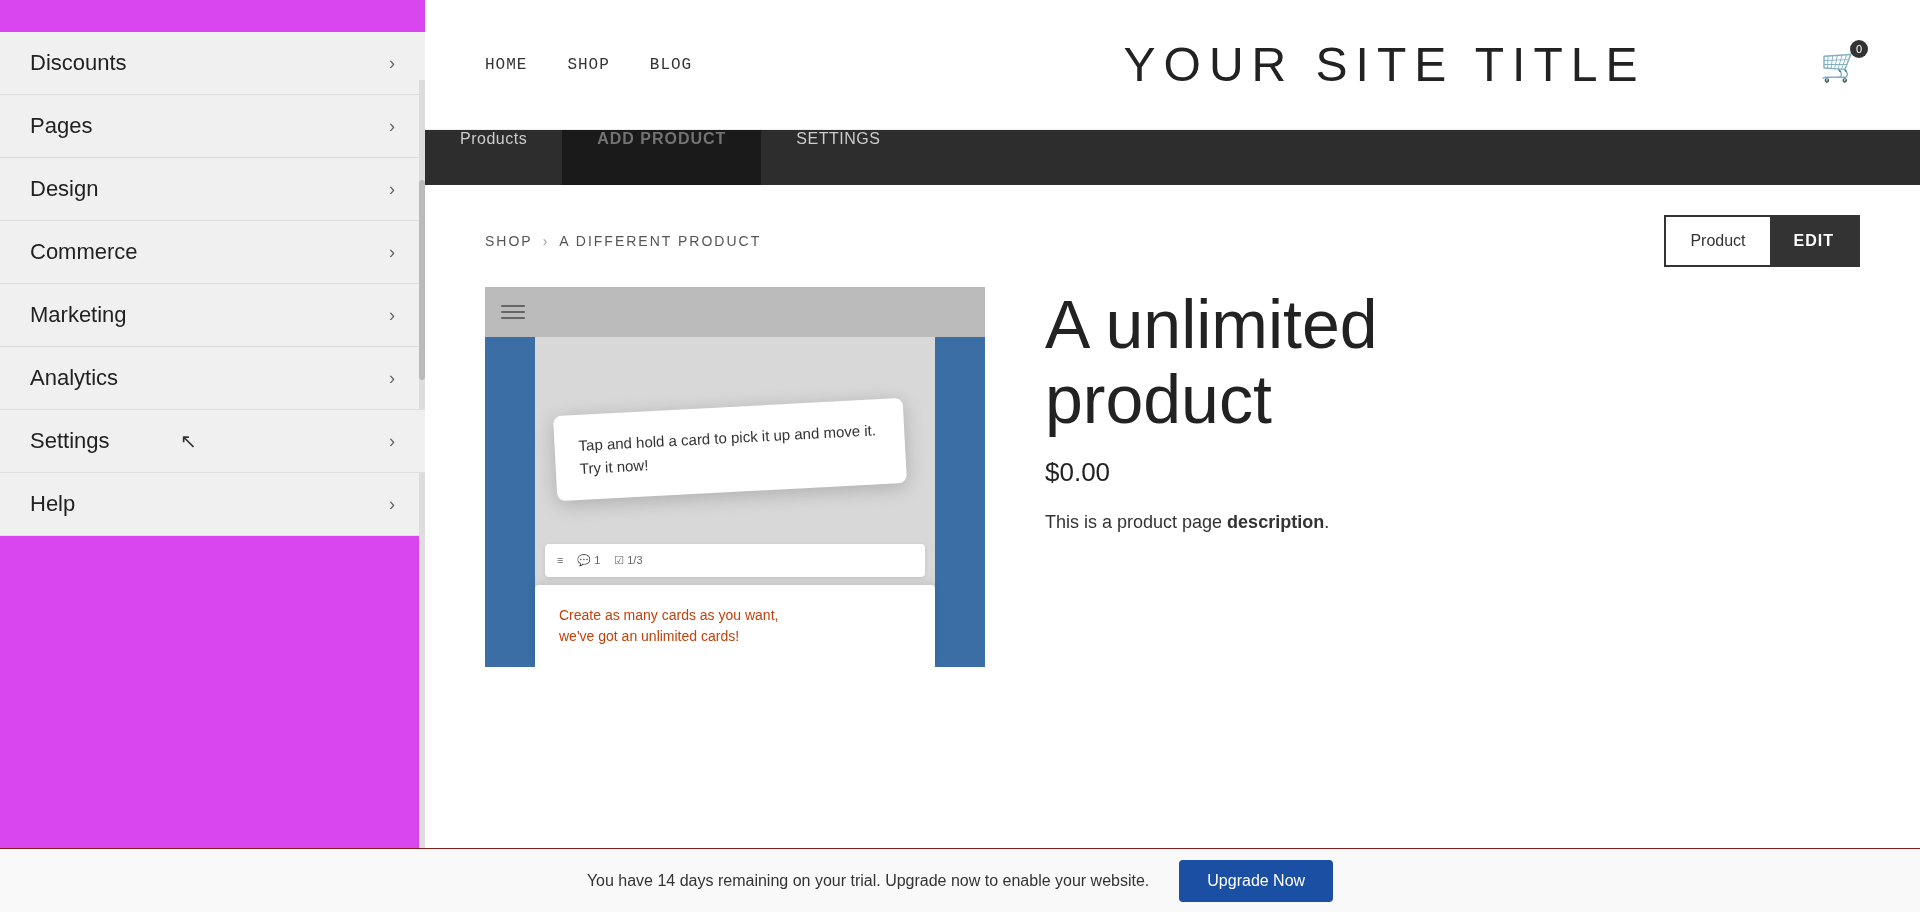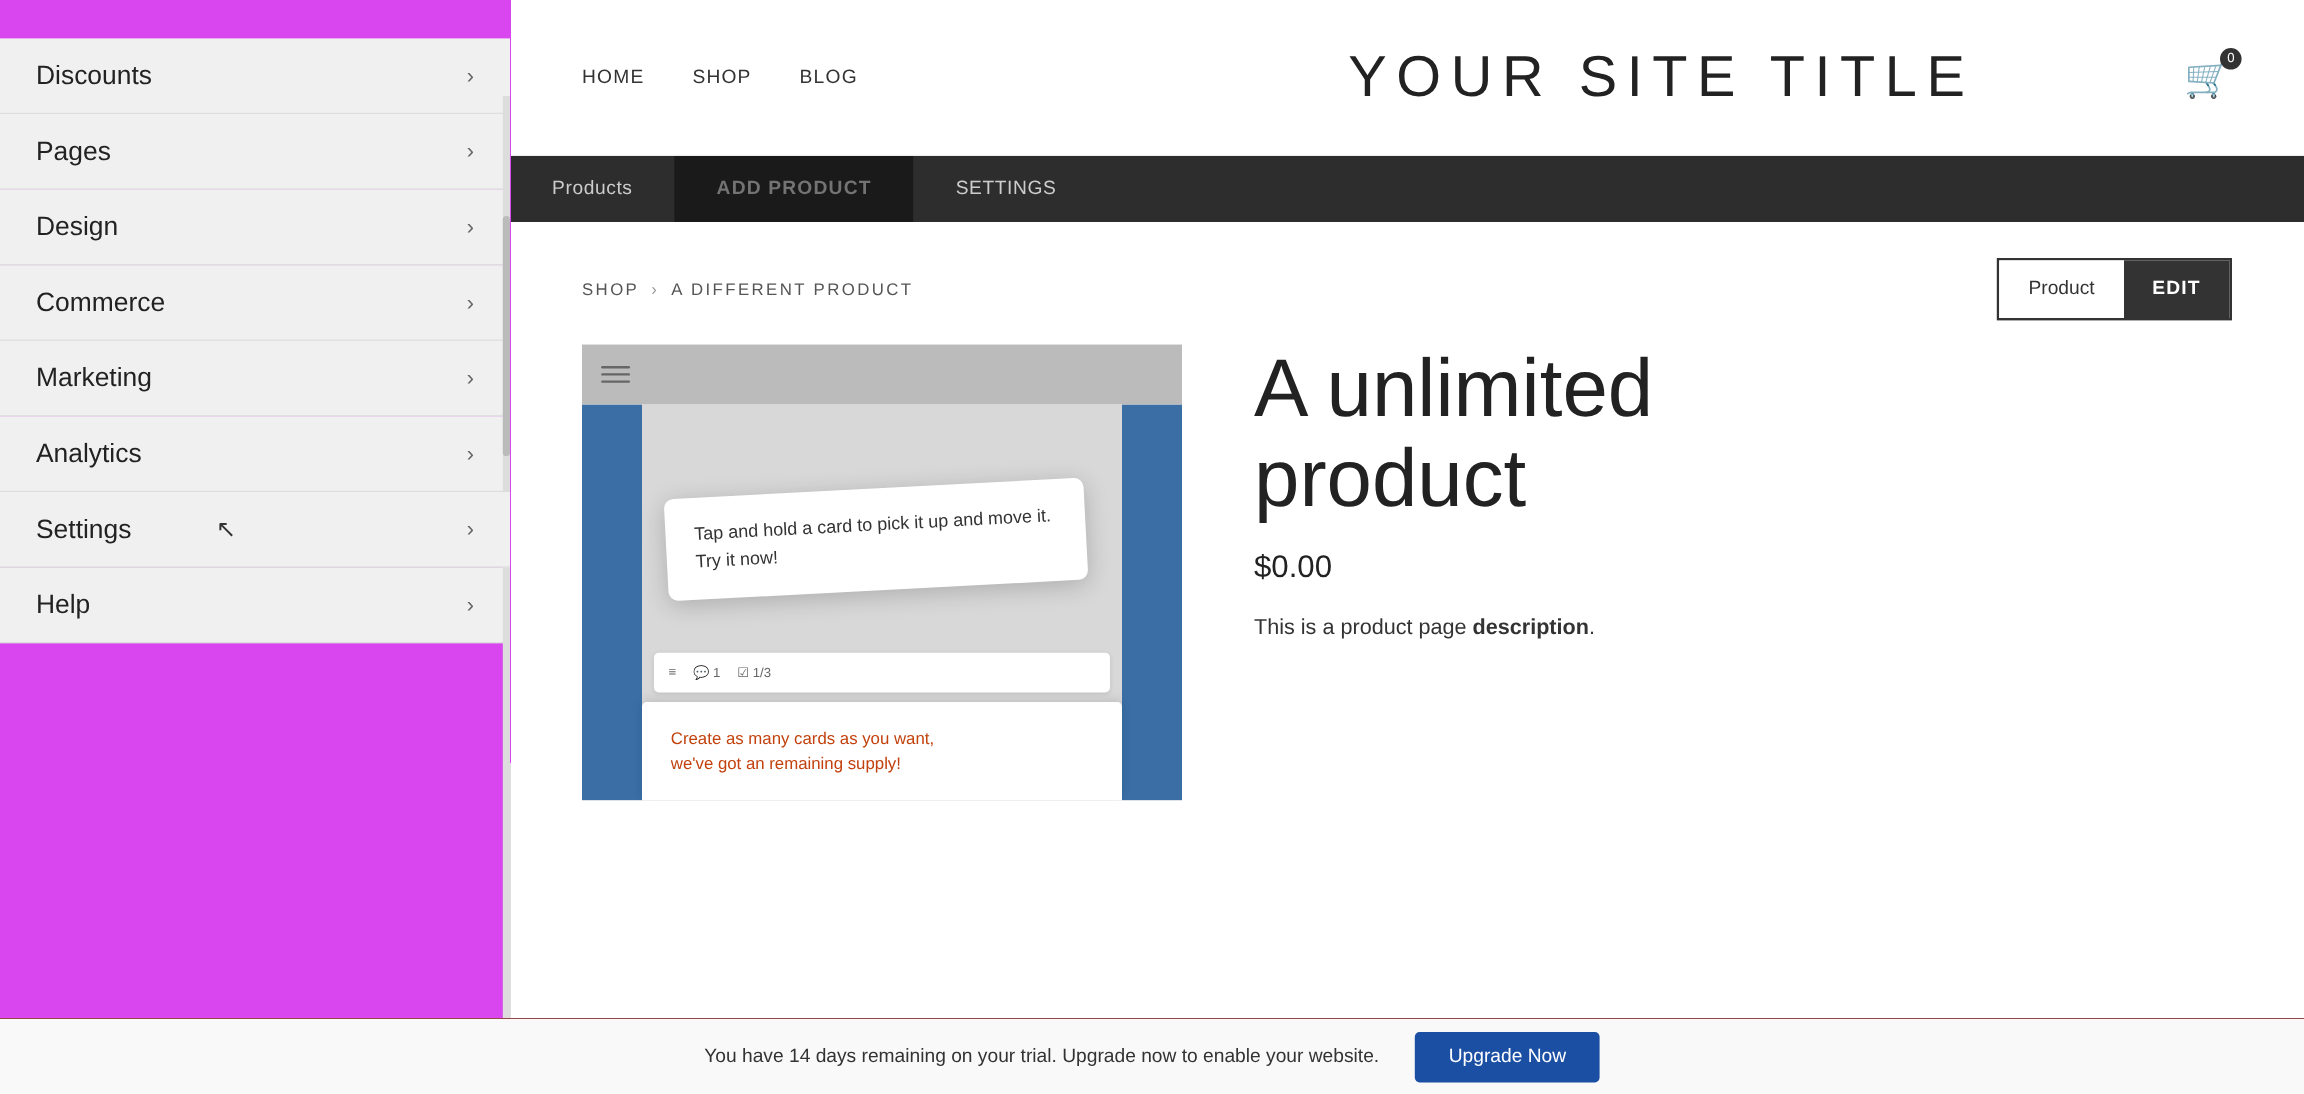--- a/index.html
+++ b/index.html
@@ -54,20 +54,21 @@
       border-bottom: 1px solid #eee;
       display: flex;
       align-items: center;
       justify-content: space-between;
       padding: 0 60px;
     }
     .nav-links {
       display: flex;
       gap: 40px;
       align-items: center;
+      font-family: Liberation Mono, monospace;
     }
     .nav-link {
       font-size: 16px;
       color: #333;
       text-transform: uppercase;
       letter-spacing: 1px;
       text-decoration: none;
       cursor: pointer;
     }
     .site-title {
@@ -108,21 +109,20 @@
     .admin-tabs {
       display: flex;
       background: #2d2d2d;
       height: 55px;
       align-items: center;
     }
     .admin-tab {
       padding: 0 35px;
       height: 100%;
       display: flex;
-      align-items: center;
       color: #ccc;
       font-size: 16px;
       cursor: pointer;
       letter-spacing: 0.5px;
     }
     .admin-tab.active {
       background: #1a1a1a;
       color: #737373;
       font-weight: 700;
       text-transform: uppercase;
@@ -491,21 +491,21 @@
                   <span>☑ 1/3</span>
                 </div>
               </div>
             </div>
 
             <div class="dog-avatar">🐶</div>
 
             <div class="bottom-card">
               <div class="bottom-card-text">
                 <span>Create as many cards as you want,</span><br>
-                <span>we've got an remaining supply!</span>
+                <span>we've got an unlimited cards!</span>
               </div>
             </div>
           </div>
         </div>
       </div>
 
       <div class="product-info">
         <h1 class="product-title">
           <span>A unlimited</span><br>
           <span>product</span>

